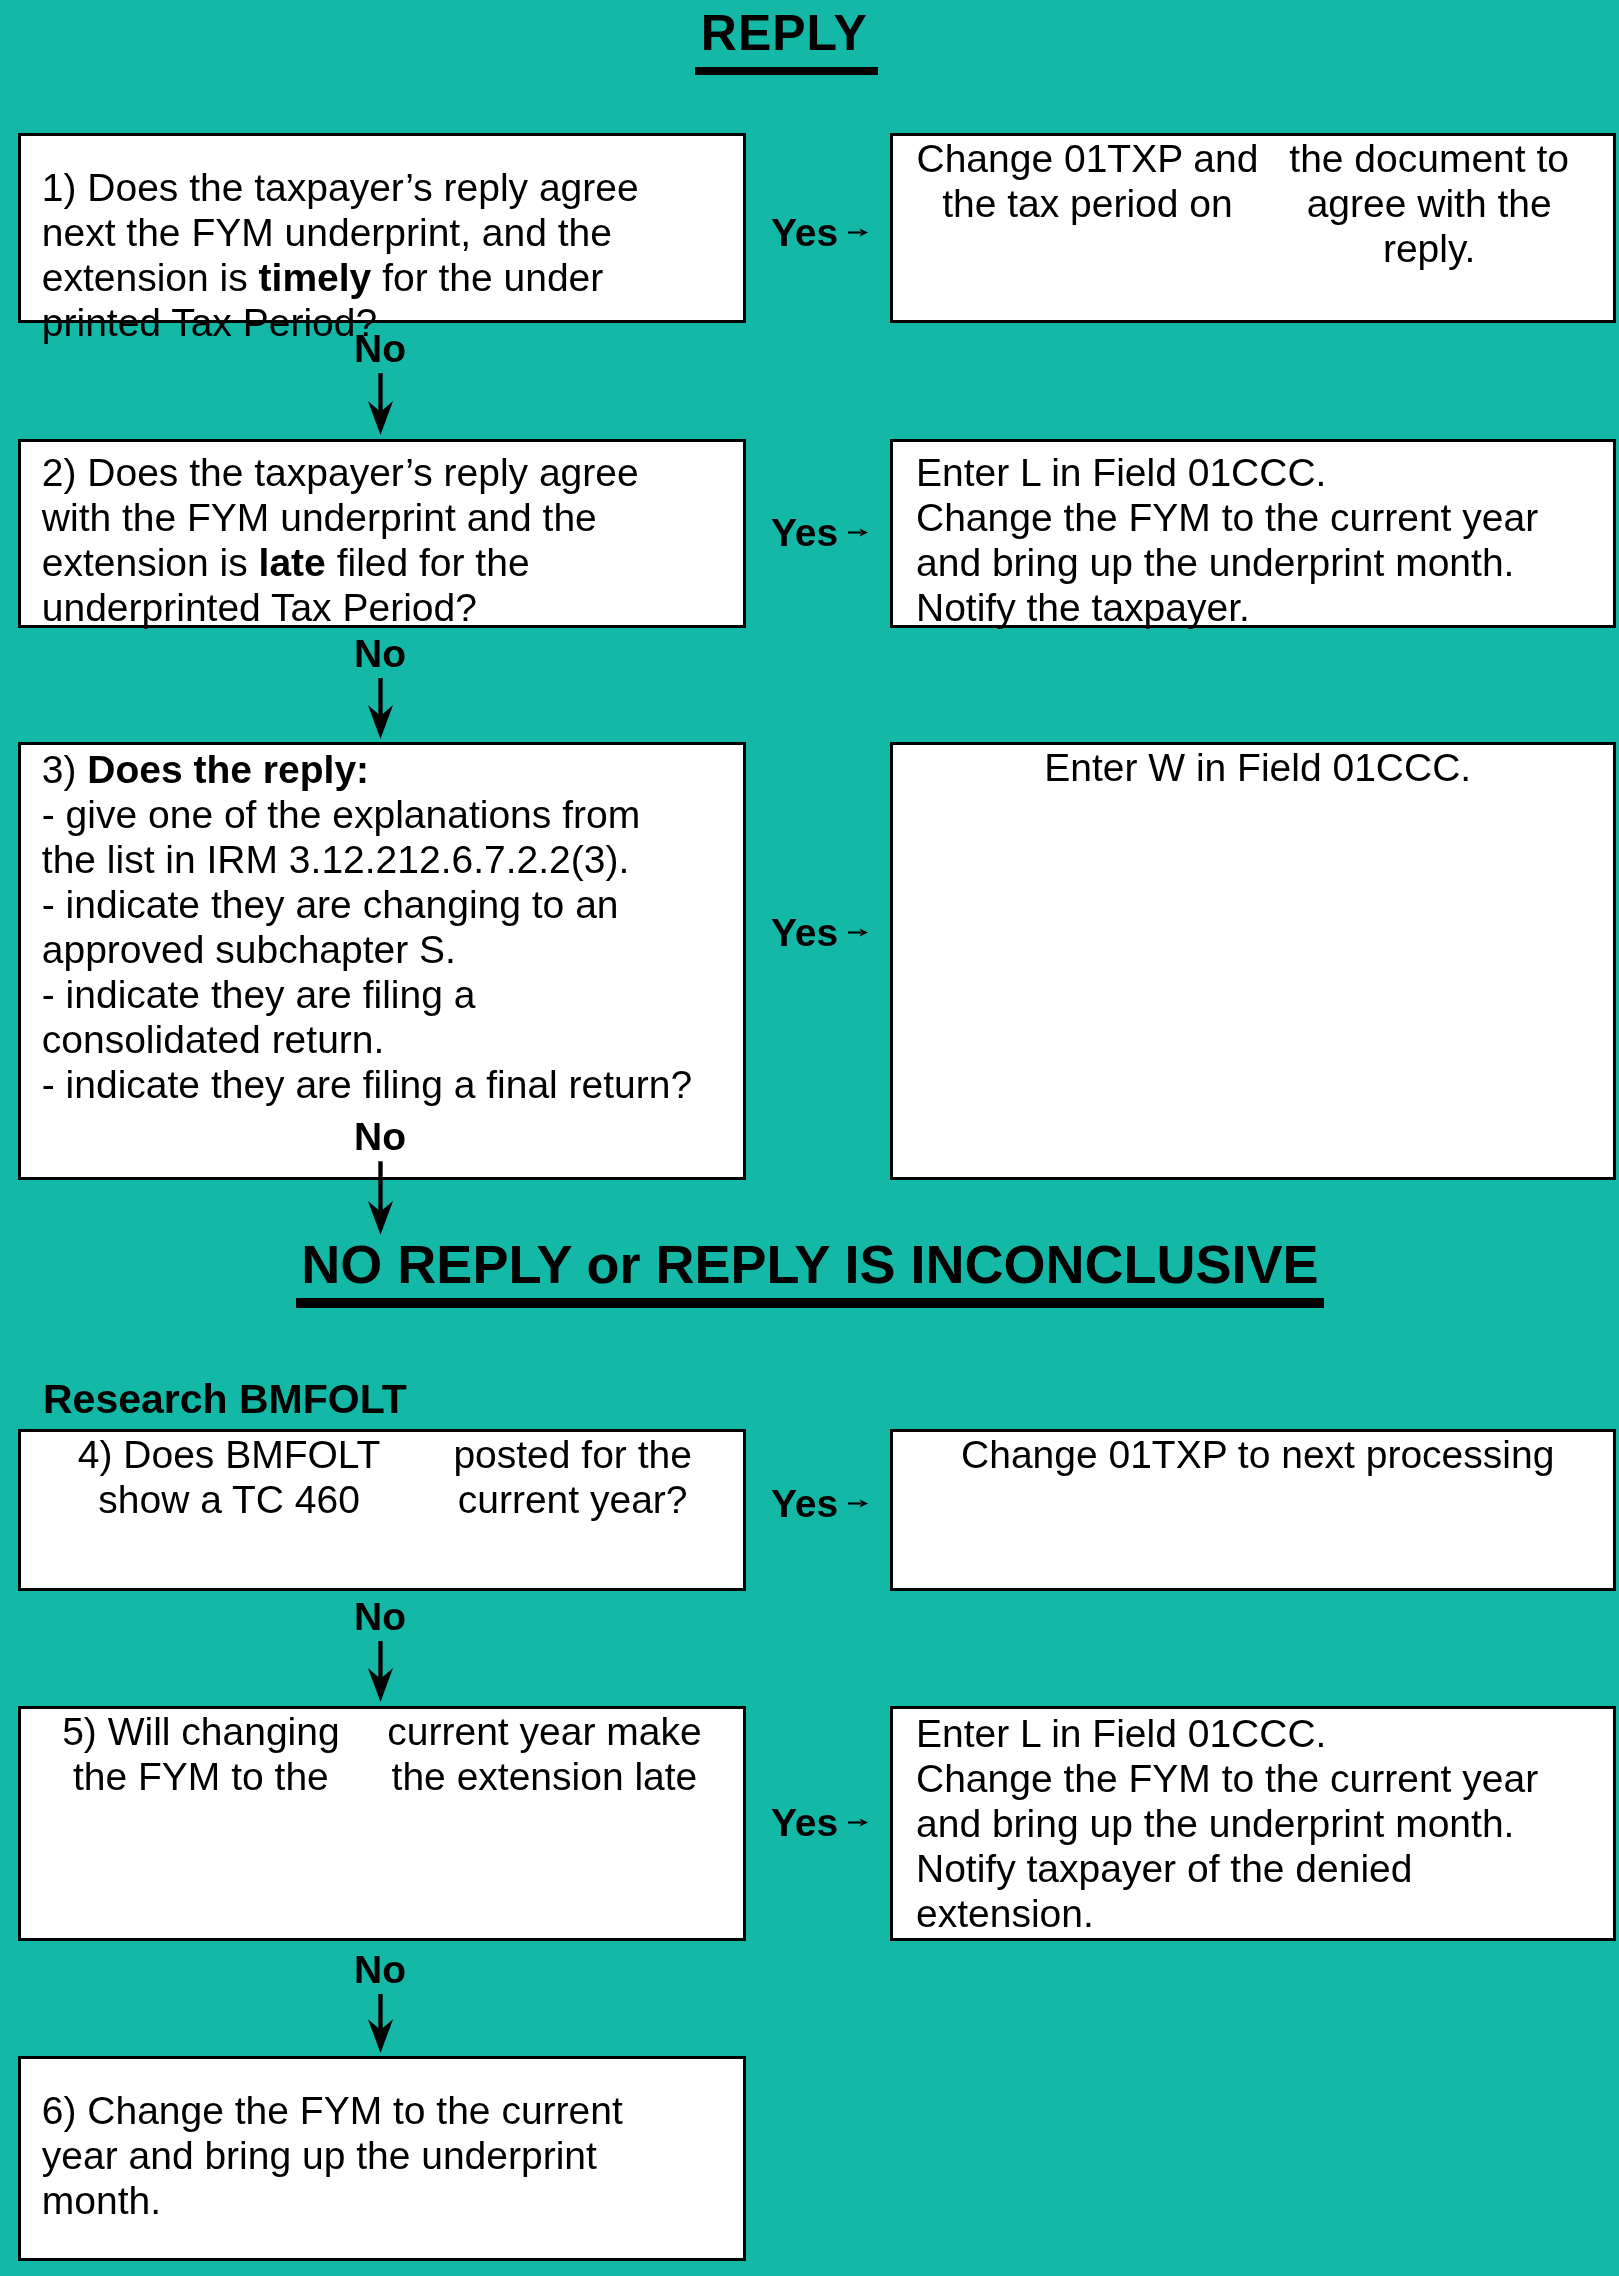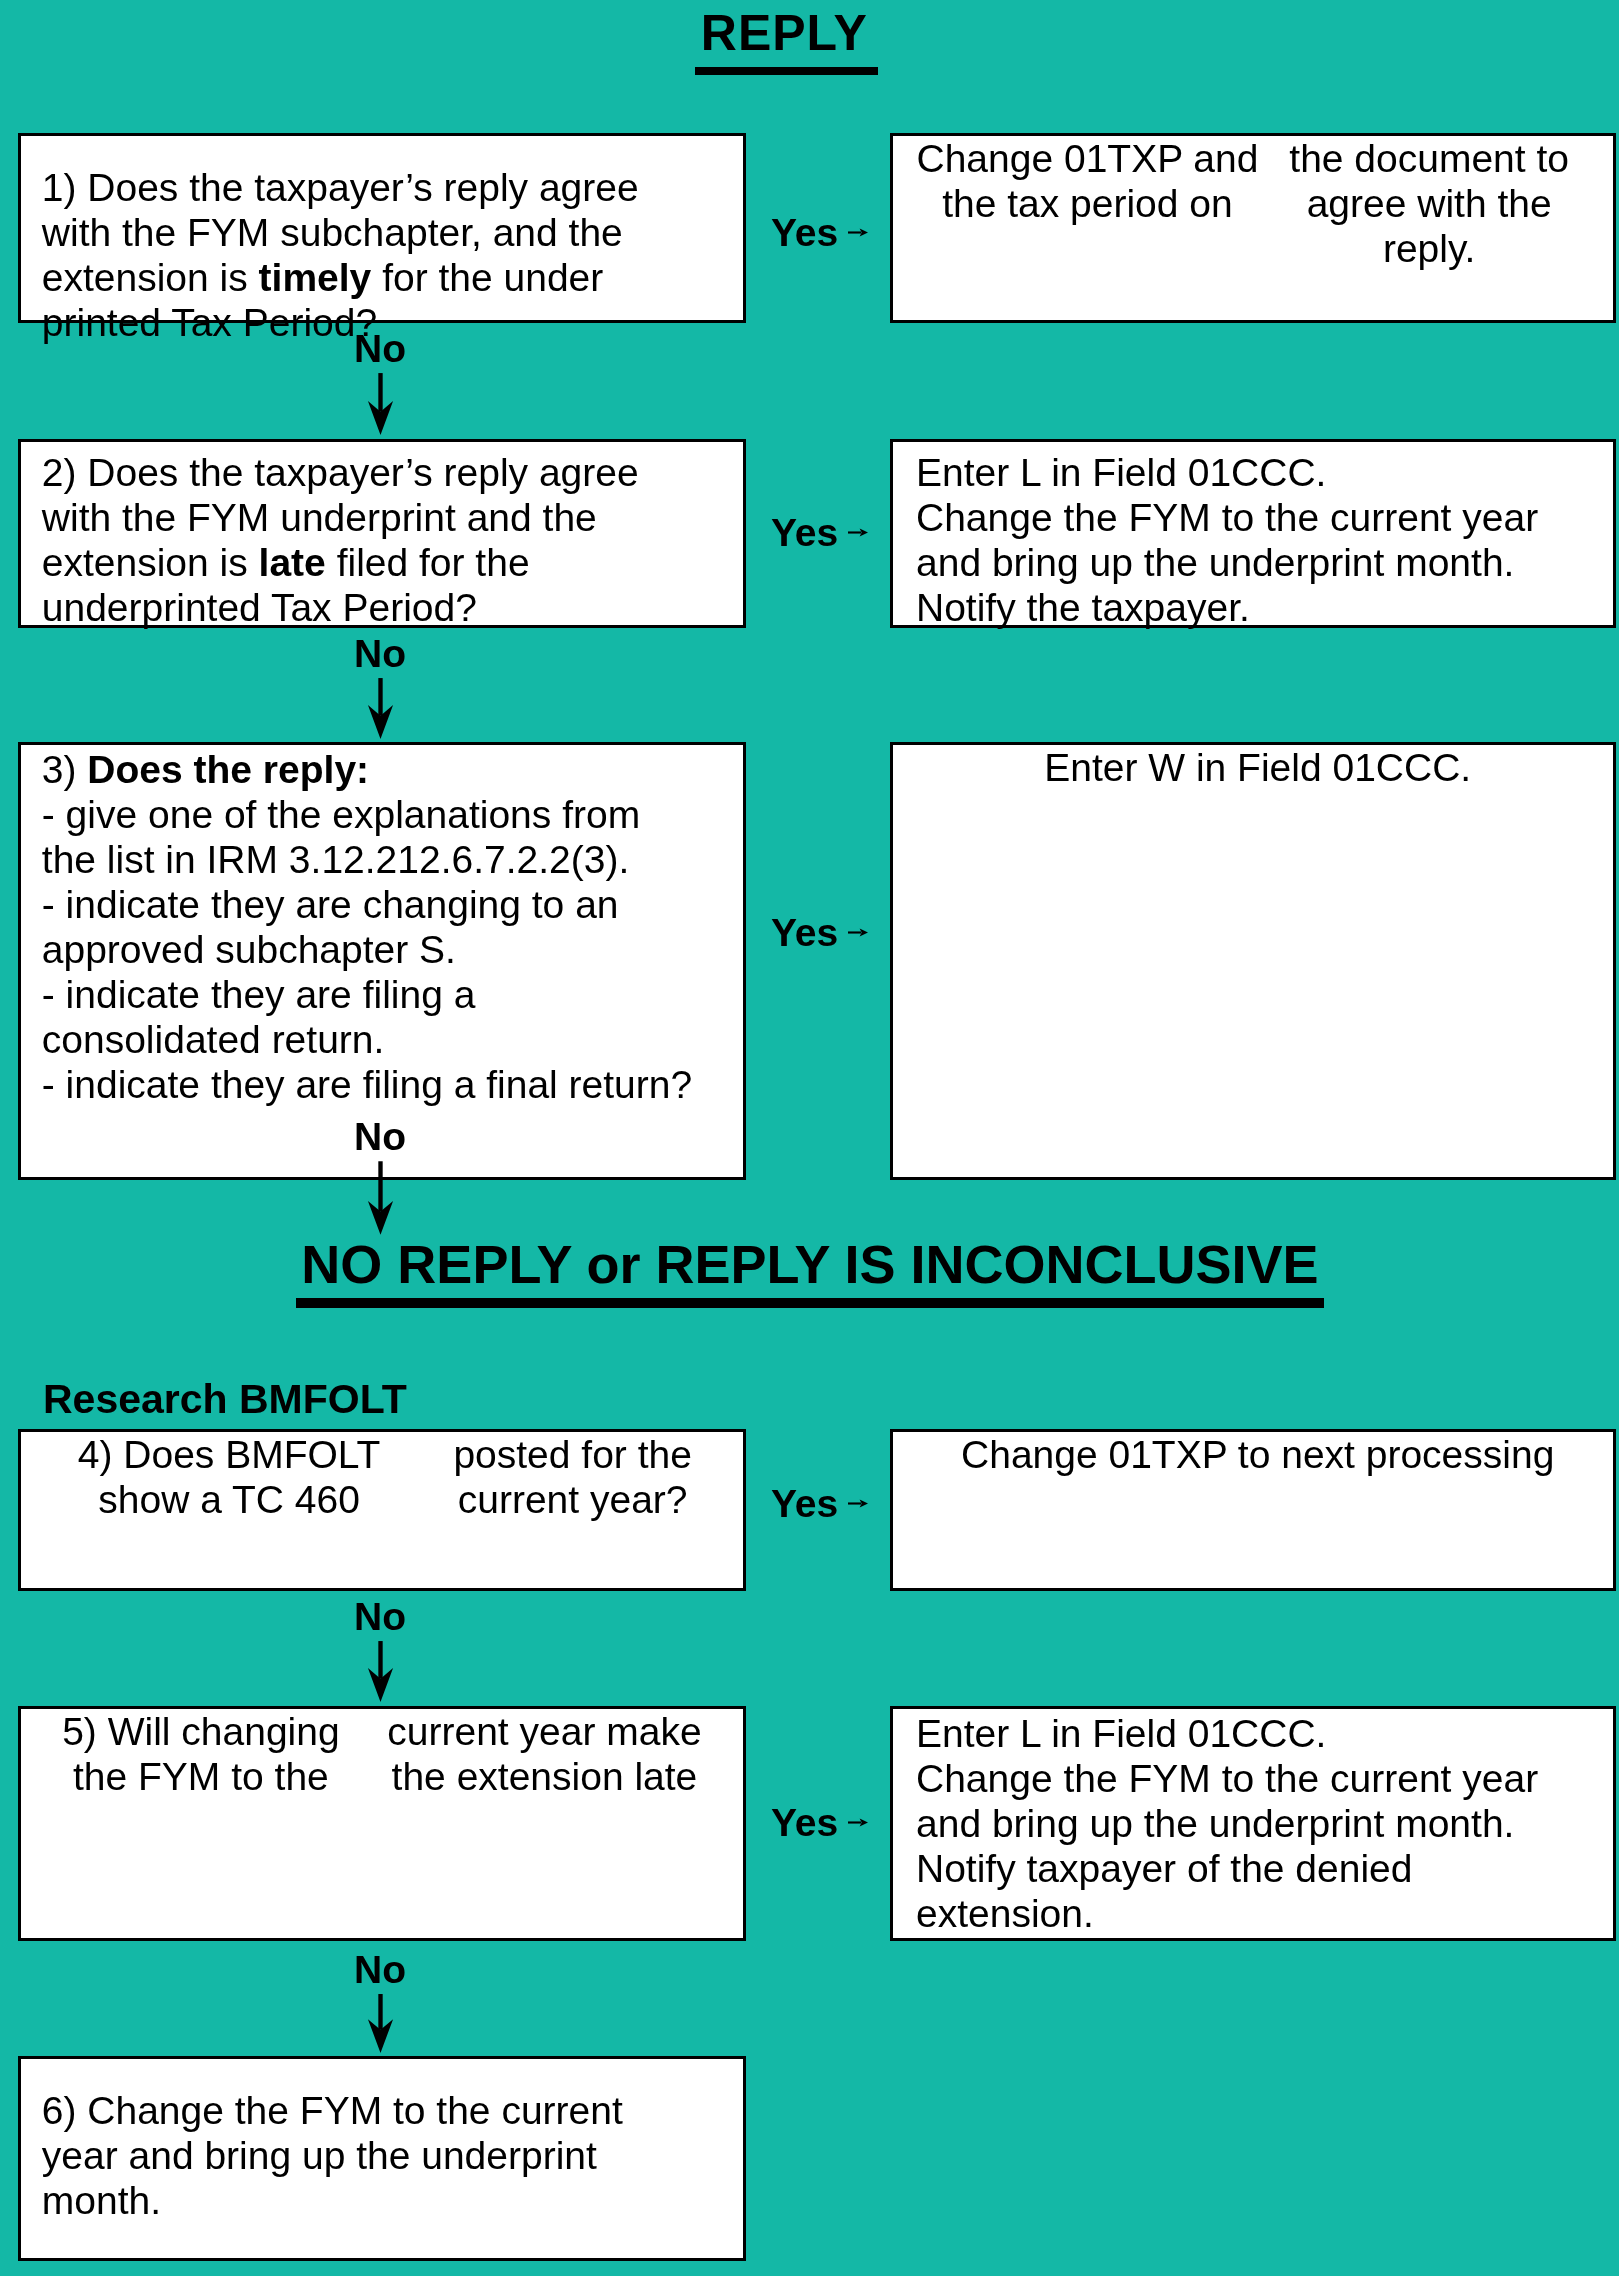--- a/index.html
+++ b/index.html
@@ -82,21 +82,21 @@
 </style>
 </head>
 <body>
 
 <div class="canvas">
 
   <div class="page-title">REPLY</div>
 
   <div class="box left r1 v-top3">
       <div class="tline"><span>1) Does the taxpayer’s reply agree</span></div>
-      <div class="tline"><span>with the FYM subchapter, and the</span></div>
+      <div class="tline"><span>next the FYM underprint, and the</span></div>
       <div class="tline"><span>extension is </span><span style="font-weight: bold;">timely</span><span> for the under</span></div>
       <div class="tline"><span>printed Tax Period?</span></div>
     </div>
   <div class="yes-group" style="top:210px;">
     <span class="conn-label">Yes</span>
     <svg width="74" height="29" viewBox="0 0 76 30">
       <rect x="0" y="11" width="50" height="8" fill="#000"></rect>
       <polygon points="44,0 76,15 44,30 52,15" fill="#000"></polygon>
     </svg>
   </div>

